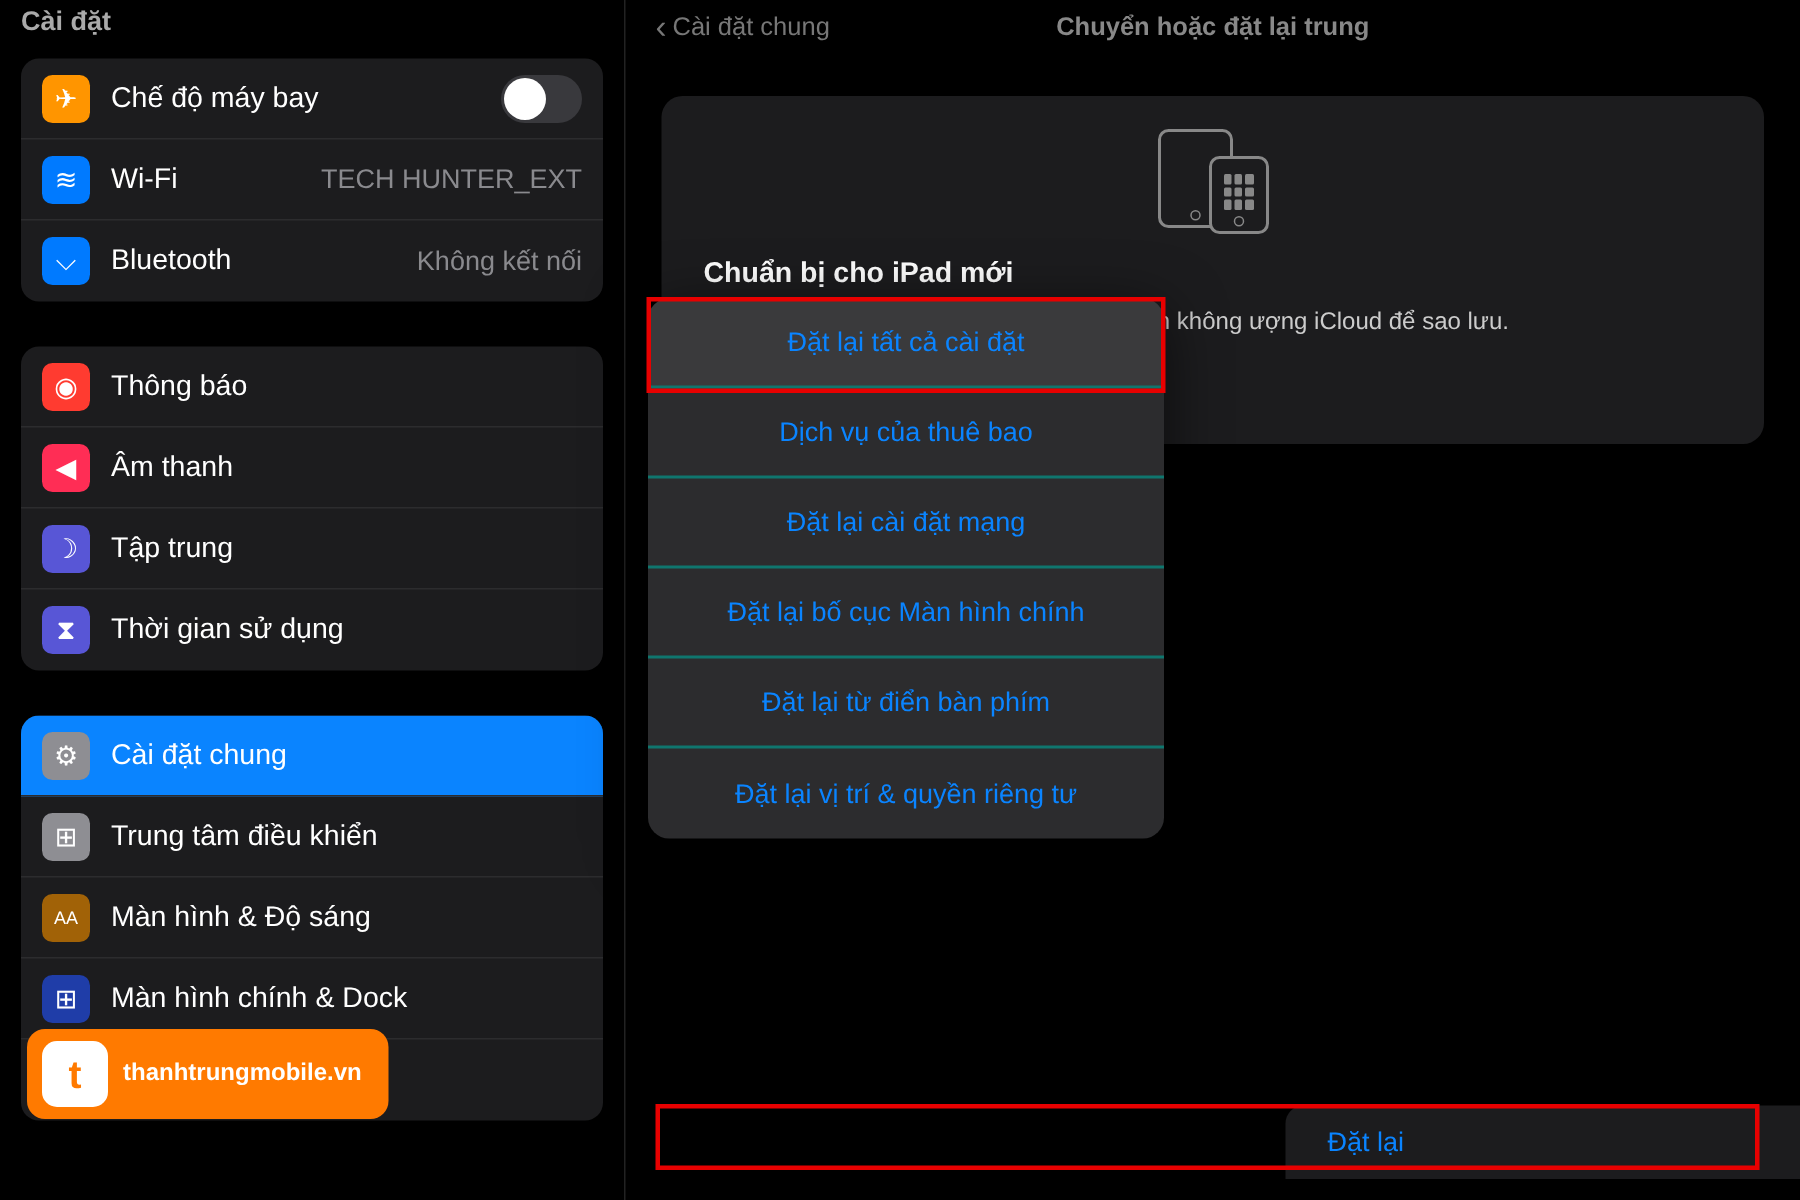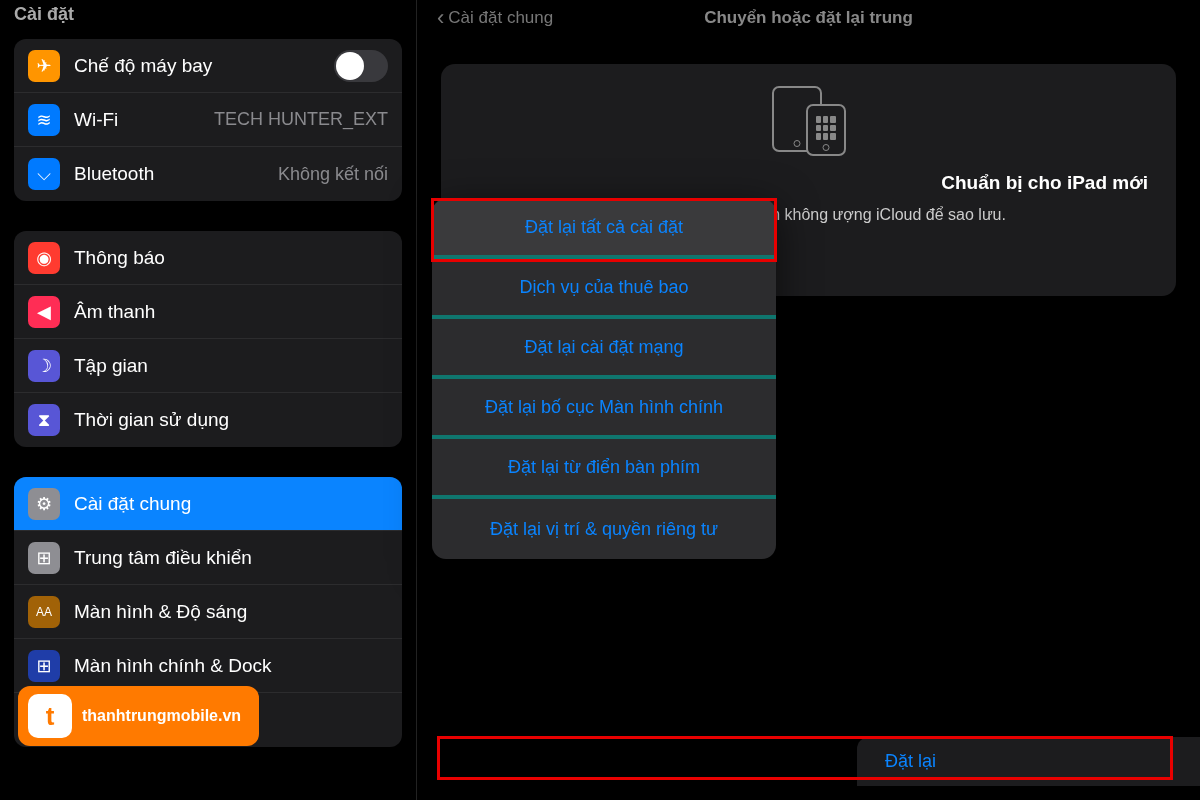--- a/index.html
+++ b/index.html
@@ -111,36 +111,36 @@
     content:""; position:absolute; bottom:3px; left:50%;
     transform:translateX(-50%);
     width:5px; height:5px; border:1px solid #888; border-radius:50%;
   }
   .dot-grid {
     position:absolute; top:10px; left:8px; right:8px; bottom:14px;
     display:grid; grid-template-columns:repeat(3,1fr);
     grid-template-rows:repeat(3,1fr); gap:2px;
   }
   .dot-grid span { background:#888; border-radius:1px; }
-  .card-title { text-align:right; font-size:19px; font-weight:600; margin-bottom:10px; }
+  .card-title { text-align:left; font-size:19px; font-weight:600; margin-bottom:10px; }
   .card-text { font-size:16px; color:#ccc; line-height:1.4; }
   .card-link { color:#0a84ff; font-size:17px; margin-top:22px; display:block; }
   .action-sheet {
     position:absolute;
     left: 432px; top: 199px;
     width: 344px;
     background:#2c2c2e;
     border-radius:14px;
     overflow:hidden;
     box-shadow:0 8px 40px rgba(0,0,0,.6);
   }
   .sheet-row {
     height:60px;
     display:flex;align-items:center;justify-content:center;
-    border-bottom:4px solid #0f766e;
+    border-bottom:2px solid #0f766e;
     color:#0a84ff;font-size:18px;
   }
   .sheet-row:last-child { border-bottom:none; }
   .sheet-row.first { background:#3a3a3c; }
   .hl-red { position:absolute;border:3px solid #e80000;pointer-events:none; }
   .hl1 { left:431px; top:198px; width:346px; height:64px; }
   .hl2 { left:437px; top:736px; width:736px; height:44px; }
   .bottom-row {
     position:absolute; left:416px; bottom:14px; width:760px;
     padding:14px 28px; background:#1c1c1e;
@@ -187,21 +187,21 @@
       <div class="row">
         <div class="icon-box" style="background: rgb(255, 59, 48);">◉</div>
         <div class="row-label">Thông báo</div>
       </div>
       <div class="row">
         <div class="icon-box" style="background: rgb(255, 45, 85);">◀</div>
         <div class="row-label">Âm thanh</div>
       </div>
       <div class="row">
         <div class="icon-box" style="background: rgb(88, 86, 214);">☽</div>
-        <div class="row-label">Tập gian</div>
+        <div class="row-label">Tập trung</div>
       </div>
       <div class="row">
         <div class="icon-box" style="background: rgb(88, 86, 214);">⧗</div>
         <div class="row-label">Thời gian sử dụng</div>
       </div>
     </div>
   <div class="group" id="g3">
       <div class="row selected">
         <div class="icon-box" style="background: rgb(142, 142, 147);">⚙</div>
         <div class="row-label">Cài đặt chung</div>

